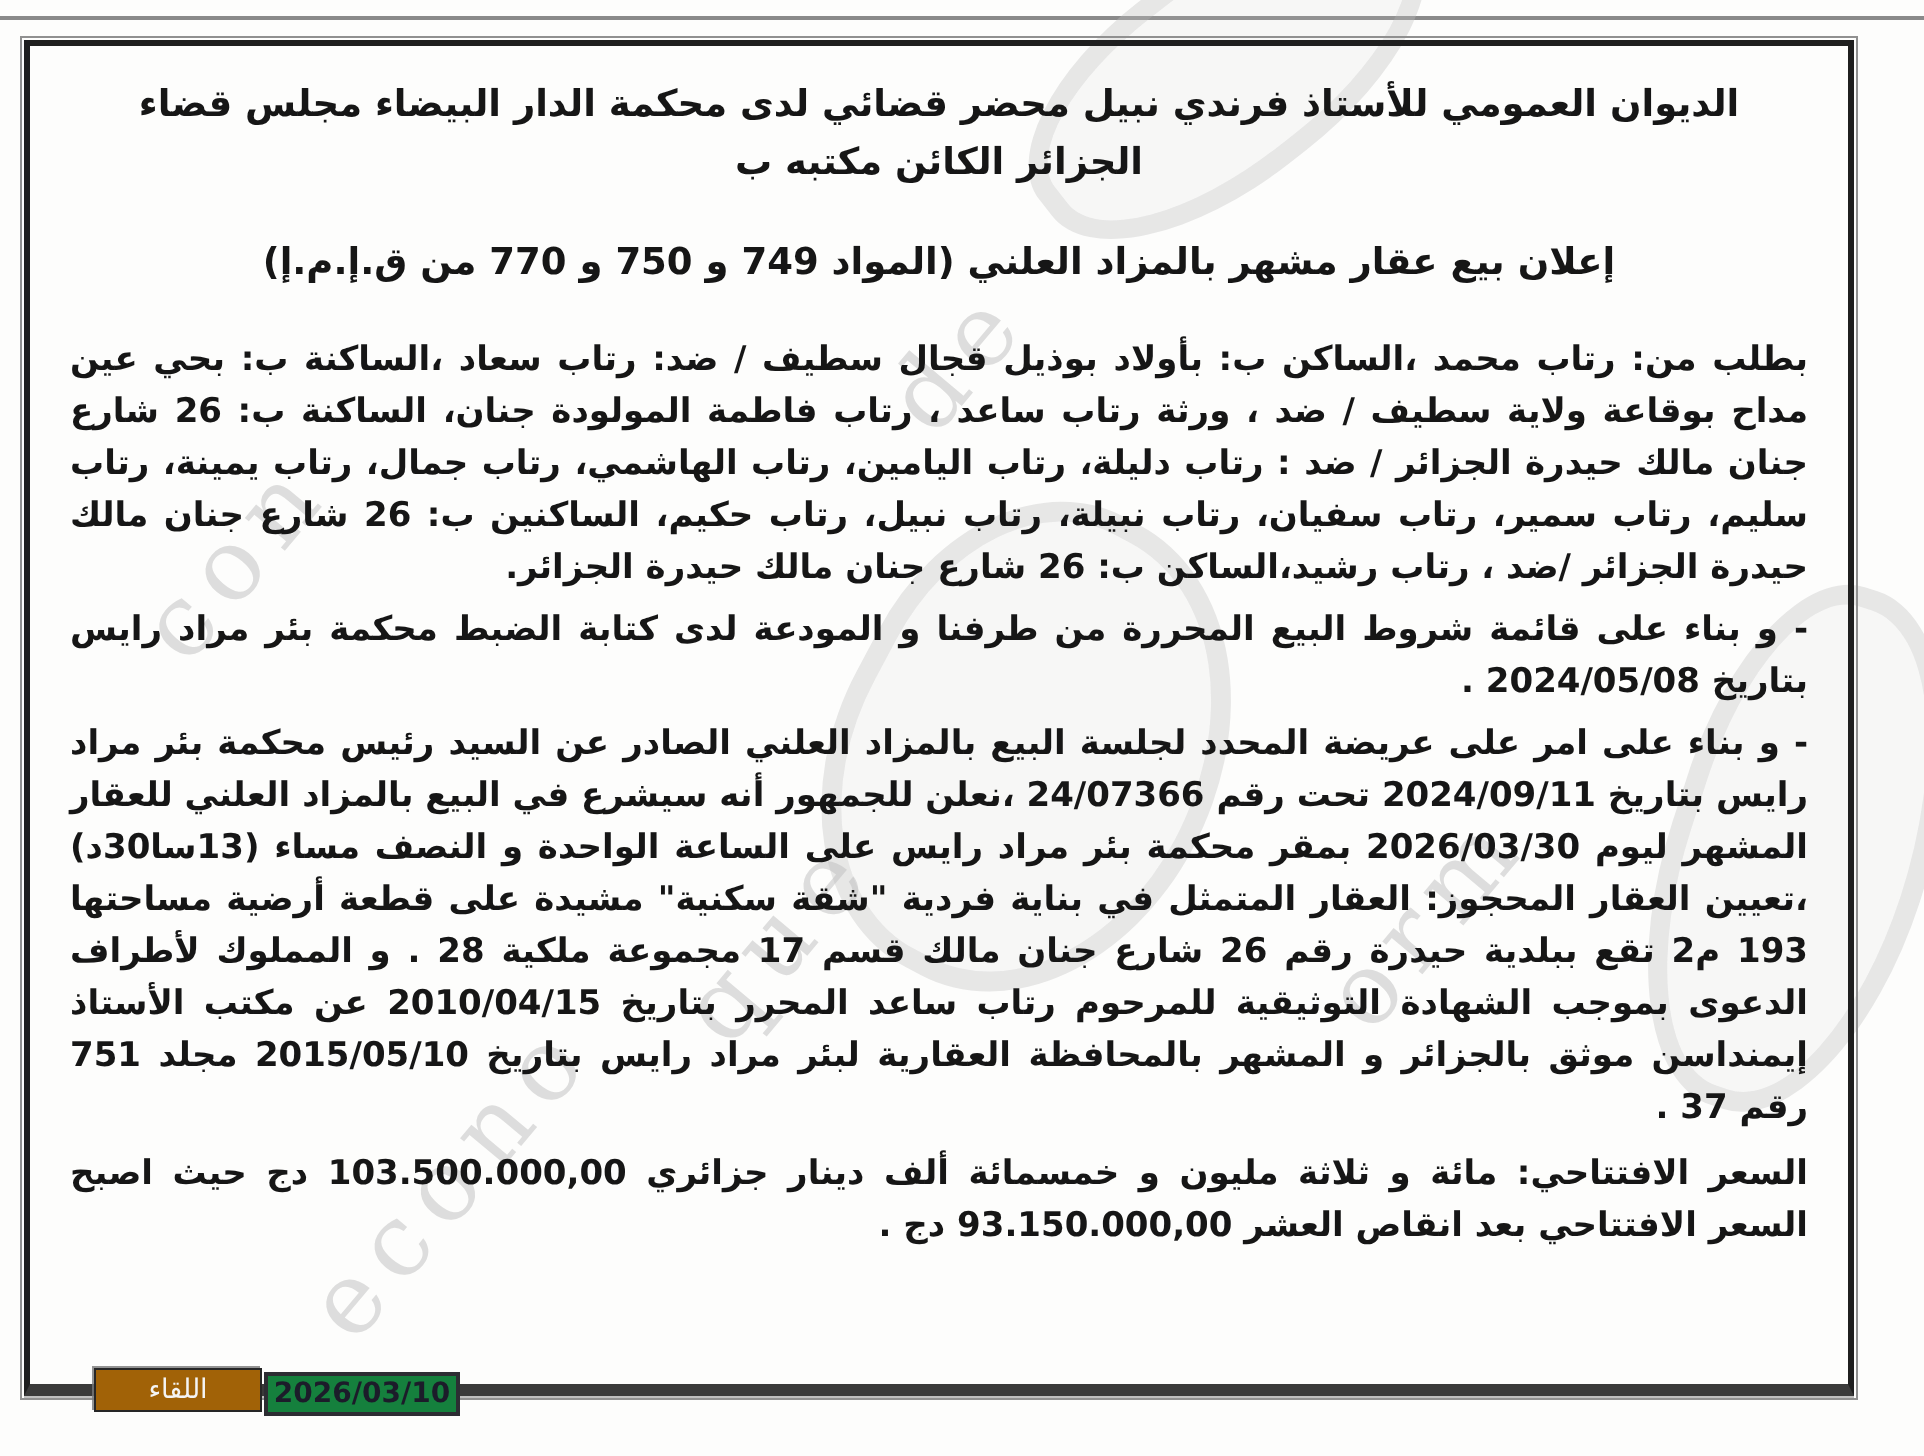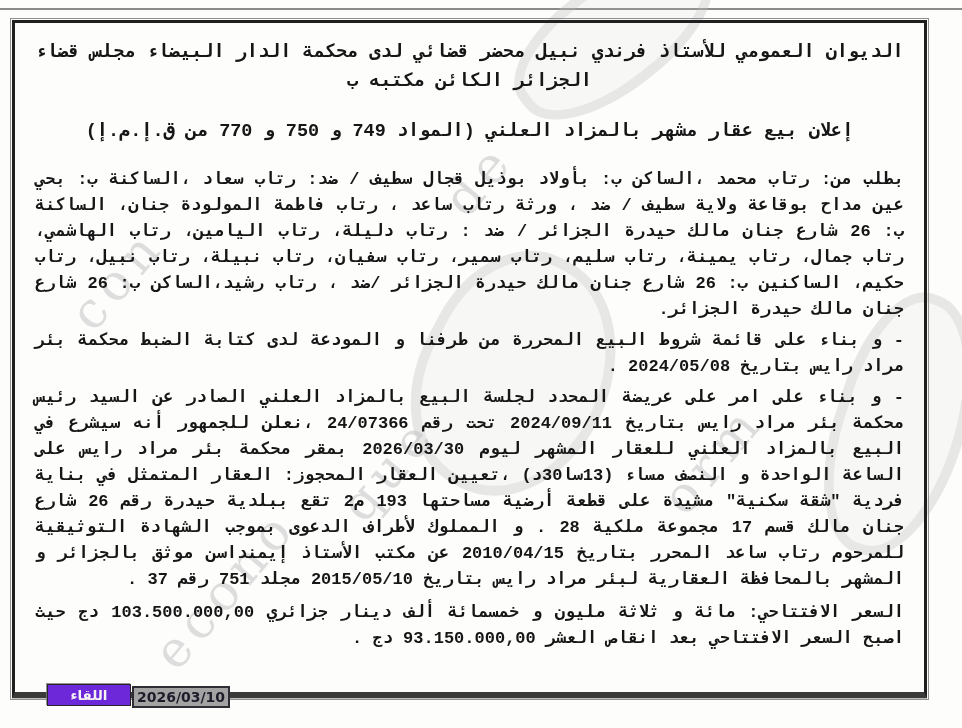--- a/index.html
+++ b/index.html
@@ -35,21 +35,20 @@
   .frame{
     position:absolute;left:12px;top:20px;width:915px;height:678px;
     border:3px solid #1f1f1f;
     border-bottom:6px solid #3a3a3a;
     outline:1px solid #909090;
     outline-offset:1px;
     background:transparent;
     z-index:2;
     box-sizing:border-box;
     box-shadow:0 2px 0 rgba(150,150,150,0.6);
-    font-family:Liberation Mono, monospace;
   }
   .doc-body{
     direction:rtl;
     padding:12px 20px 8px 20px;
     font-weight:700;
     font-size:17px;
     line-height:1.53;
     text-align:justify;
   }
   .doc-body p{margin:4px 0 5px 0;}
@@ -62,29 +61,29 @@
   .notice-title{
     text-align:center;
     font-size:18.5px;
     margin:22px 0 20px 0 !important;
   }
   .para{text-align:justify;}
   .para.gap-top{margin-top:7px !important;}
   
   .footer-chip{
     position:absolute;left:47px;top:684px;width:82px;height:20px;
-    background:#6d28d9;border:1px solid #262626;
-    color:#f4f4f4;font-size:13.5px;font-weight:700;
+    background:#a16207;border:1px solid #262626;
+    color:#f4f4f4;font-size:13.5px;font-weight:400;
     text-align:center;line-height:20px;
     z-index:3;direction:rtl;
     box-shadow:-1px -1px 0 rgba(120,120,120,.8);
   }
   .footer-date{
     position:absolute;left:132px;top:686px;width:94px;height:18px;
-    background:#a3a3a3;border:2px solid #2d2d33;
+    background:#15803d;border:2px solid #2d2d33;
     color:#1c1c2a;font-size:14px;font-weight:700;
     text-align:center;line-height:18px;
     z-index:3;
   }
 </style>
 </head>
 <body>
 
 <div class="top-scan-line"></div>
 

